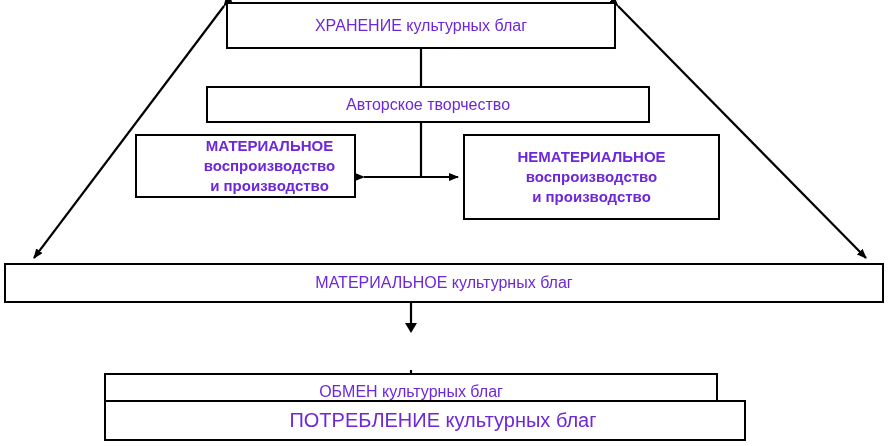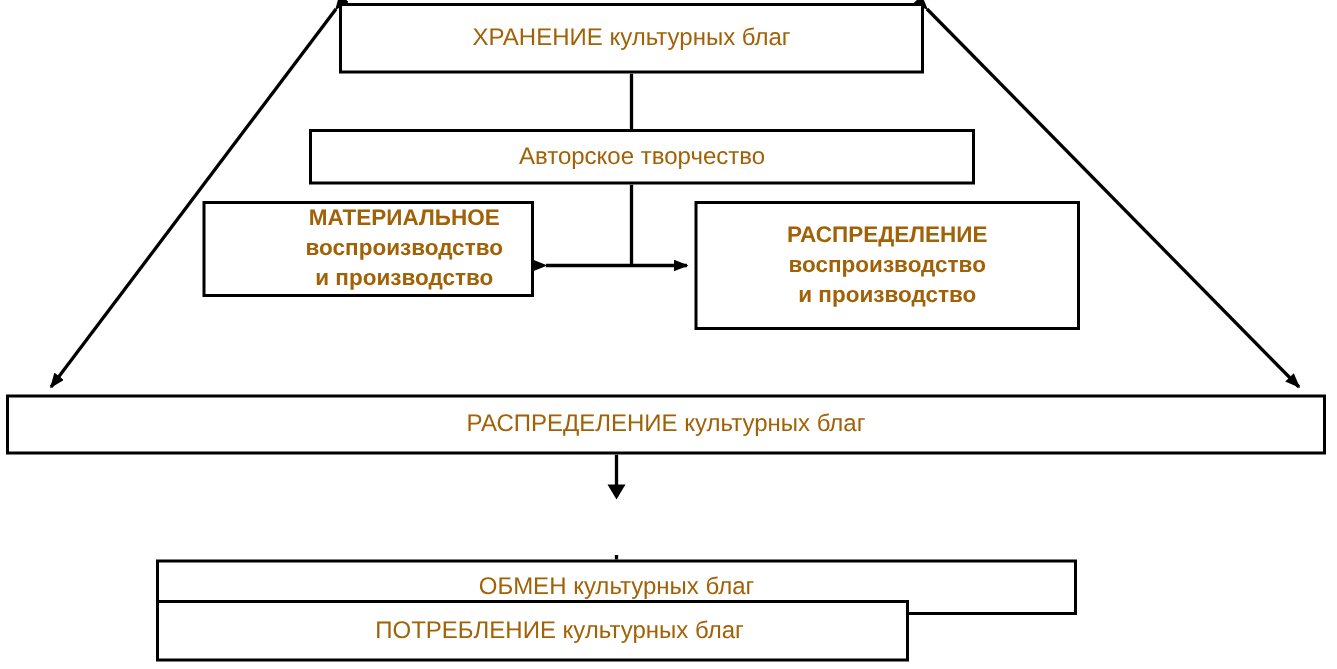--- a/index.html
+++ b/index.html
@@ -17,21 +17,21 @@
   }
   .node {
     position: absolute;
     box-sizing: border-box;
     border: 2px solid #000000;
     background: #ffffff;
     display: flex;
     align-items: center;
     justify-content: center;
     text-align: center;
-    color: #a16207;
+    color: #6d28d9;
     z-index: 5;
   }
   .node .lines {
     display: block;
     line-height: 1.32;
   }
   .ln {
     display: block;
     white-space: nowrap;
   }
@@ -60,22 +60,22 @@
   #node-distribution {
     left: 4px; top: 263px; width: 880px; height: 40px;
     font-size: 16px;
   }
   #node-exchange {
     left: 104px; top: 333px; width: 614px; height: 37px;
     font-size: 16px;
     margin-top: 40px;
   }
   #node-consumption {
-    left: 104px; top: 400px; width: 502px; height: 41px;
-    font-size: 16px;
+    left: 104px; top: 400px; width: 642px; height: 41px;
+    font-size: 20px;
     padding-left: 36px;
   }
   svg#wires {
     position: absolute;
     left: 0; top: 0;
     width: 891px;
     height: 446px;
     z-index: 1;
   }
   svg#wires line, svg#wires path, svg#wires polyline {
@@ -128,29 +128,29 @@
   <div class="node" id="node-material">
     <span class="lines">
       <span class="ln bold">МАТЕРИАЛЬНОЕ</span>
       <span class="ln bold">воспроизводство</span>
       <span class="ln bold">и производство</span>
     </span>
   </div>
 
   <div class="node" id="node-immaterial">
     <span class="lines">
-      <span class="ln bold">РАСПРЕДЕЛЕНИЕ</span>
+      <span class="ln bold">НЕМАТЕРИАЛЬНОЕ</span>
       <span class="ln bold">воспроизводство</span>
       <span class="ln bold">и производство</span>
     </span>
   </div>
 
   <div class="node" id="node-distribution">
     <span class="lines">
-      <span class="ln">РАСПРЕДЕЛЕНИЕ культурных благ</span>
+      <span class="ln">МАТЕРИАЛЬНОЕ культурных благ</span>
     </span>
   </div>
 
   <div class="node" id="node-exchange">
     <span class="lines">
       <span class="ln">ОБМЕН культурных благ</span>
     </span>
   </div>
 
   <div class="node" id="node-consumption">

